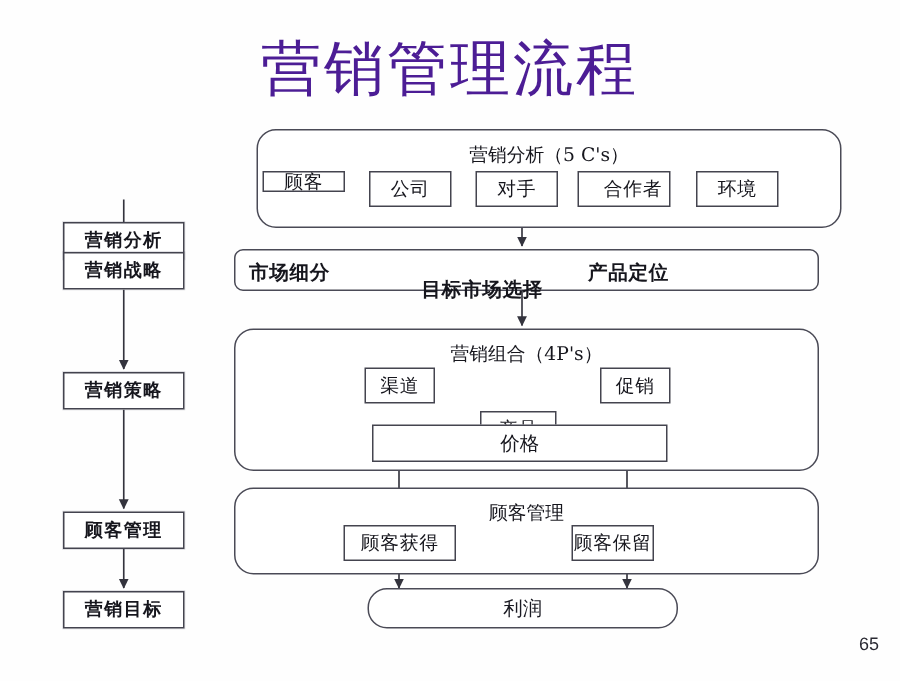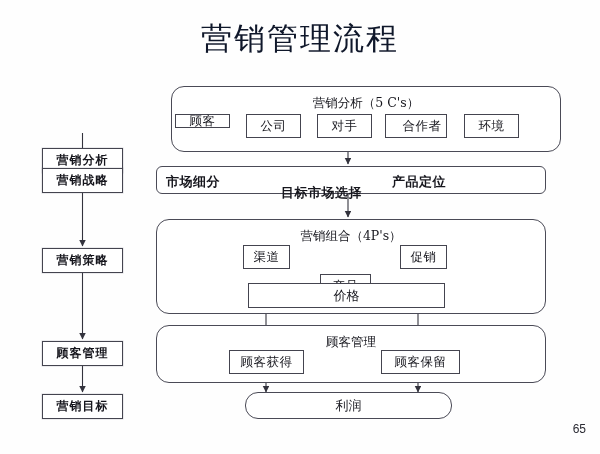--- a/index.html
+++ b/index.html
@@ -26,25 +26,25 @@
     top: 0;
     width: 600px;
     height: 454px;
   }
   .title {
     position: absolute;
     left: 0;
     top: 18px;
     width: 600px;
     text-align: center;
-    font-size: 31px;
+    font-size: 40px;
     font-family: Liberation Mono, monospace;
     font-weight: 400;
     letter-spacing: 2px;
-    color: #0f172a;
+    color: #4c1d95;
     white-space: nowrap;
   }
   .page-num {
     position: absolute;
     right: 14px;
     bottom: 18px;
     font-size: 12px;
     color: #2a2a33;
     font-family: "Liberation Sans", sans-serif;
     text-align: center;
@@ -203,21 +203,21 @@
   <div class="node wide-box" style="left:248px;top:283px;width:197px;height:25px;">
     <span>价格</span>
   </div>
 
   <div class="group-box" style="left:156px;top:325px;width:390px;height:58px;">
     <div class="group-label" style="top:8px;">顾客管理</div>
   </div>
   <div class="node sub-box" style="left:229px;top:350px;width:75px;height:24px;">
     <span>顾客获得</span>
   </div>
-  <div class="node sub-box" style="left:381px;top:350px;width:79px;height:24px;justify-content:center;">
+  <div class="node sub-box" style="left:381px;top:350px;width:55px;height:24px;justify-content:center;">
     <span>顾客保留</span>
   </div>
 
   <div class="group-box" style="left:245px;top:392px;width:207px;height:27px;display:flex;align-items:center;justify-content:center;">
     <span style="font-family:'DejaVu Serif','Liberation Serif',serif;font-size:13px;">利润</span>
   </div>
 
   <div class="page-num">65</div>
 </div>
 

